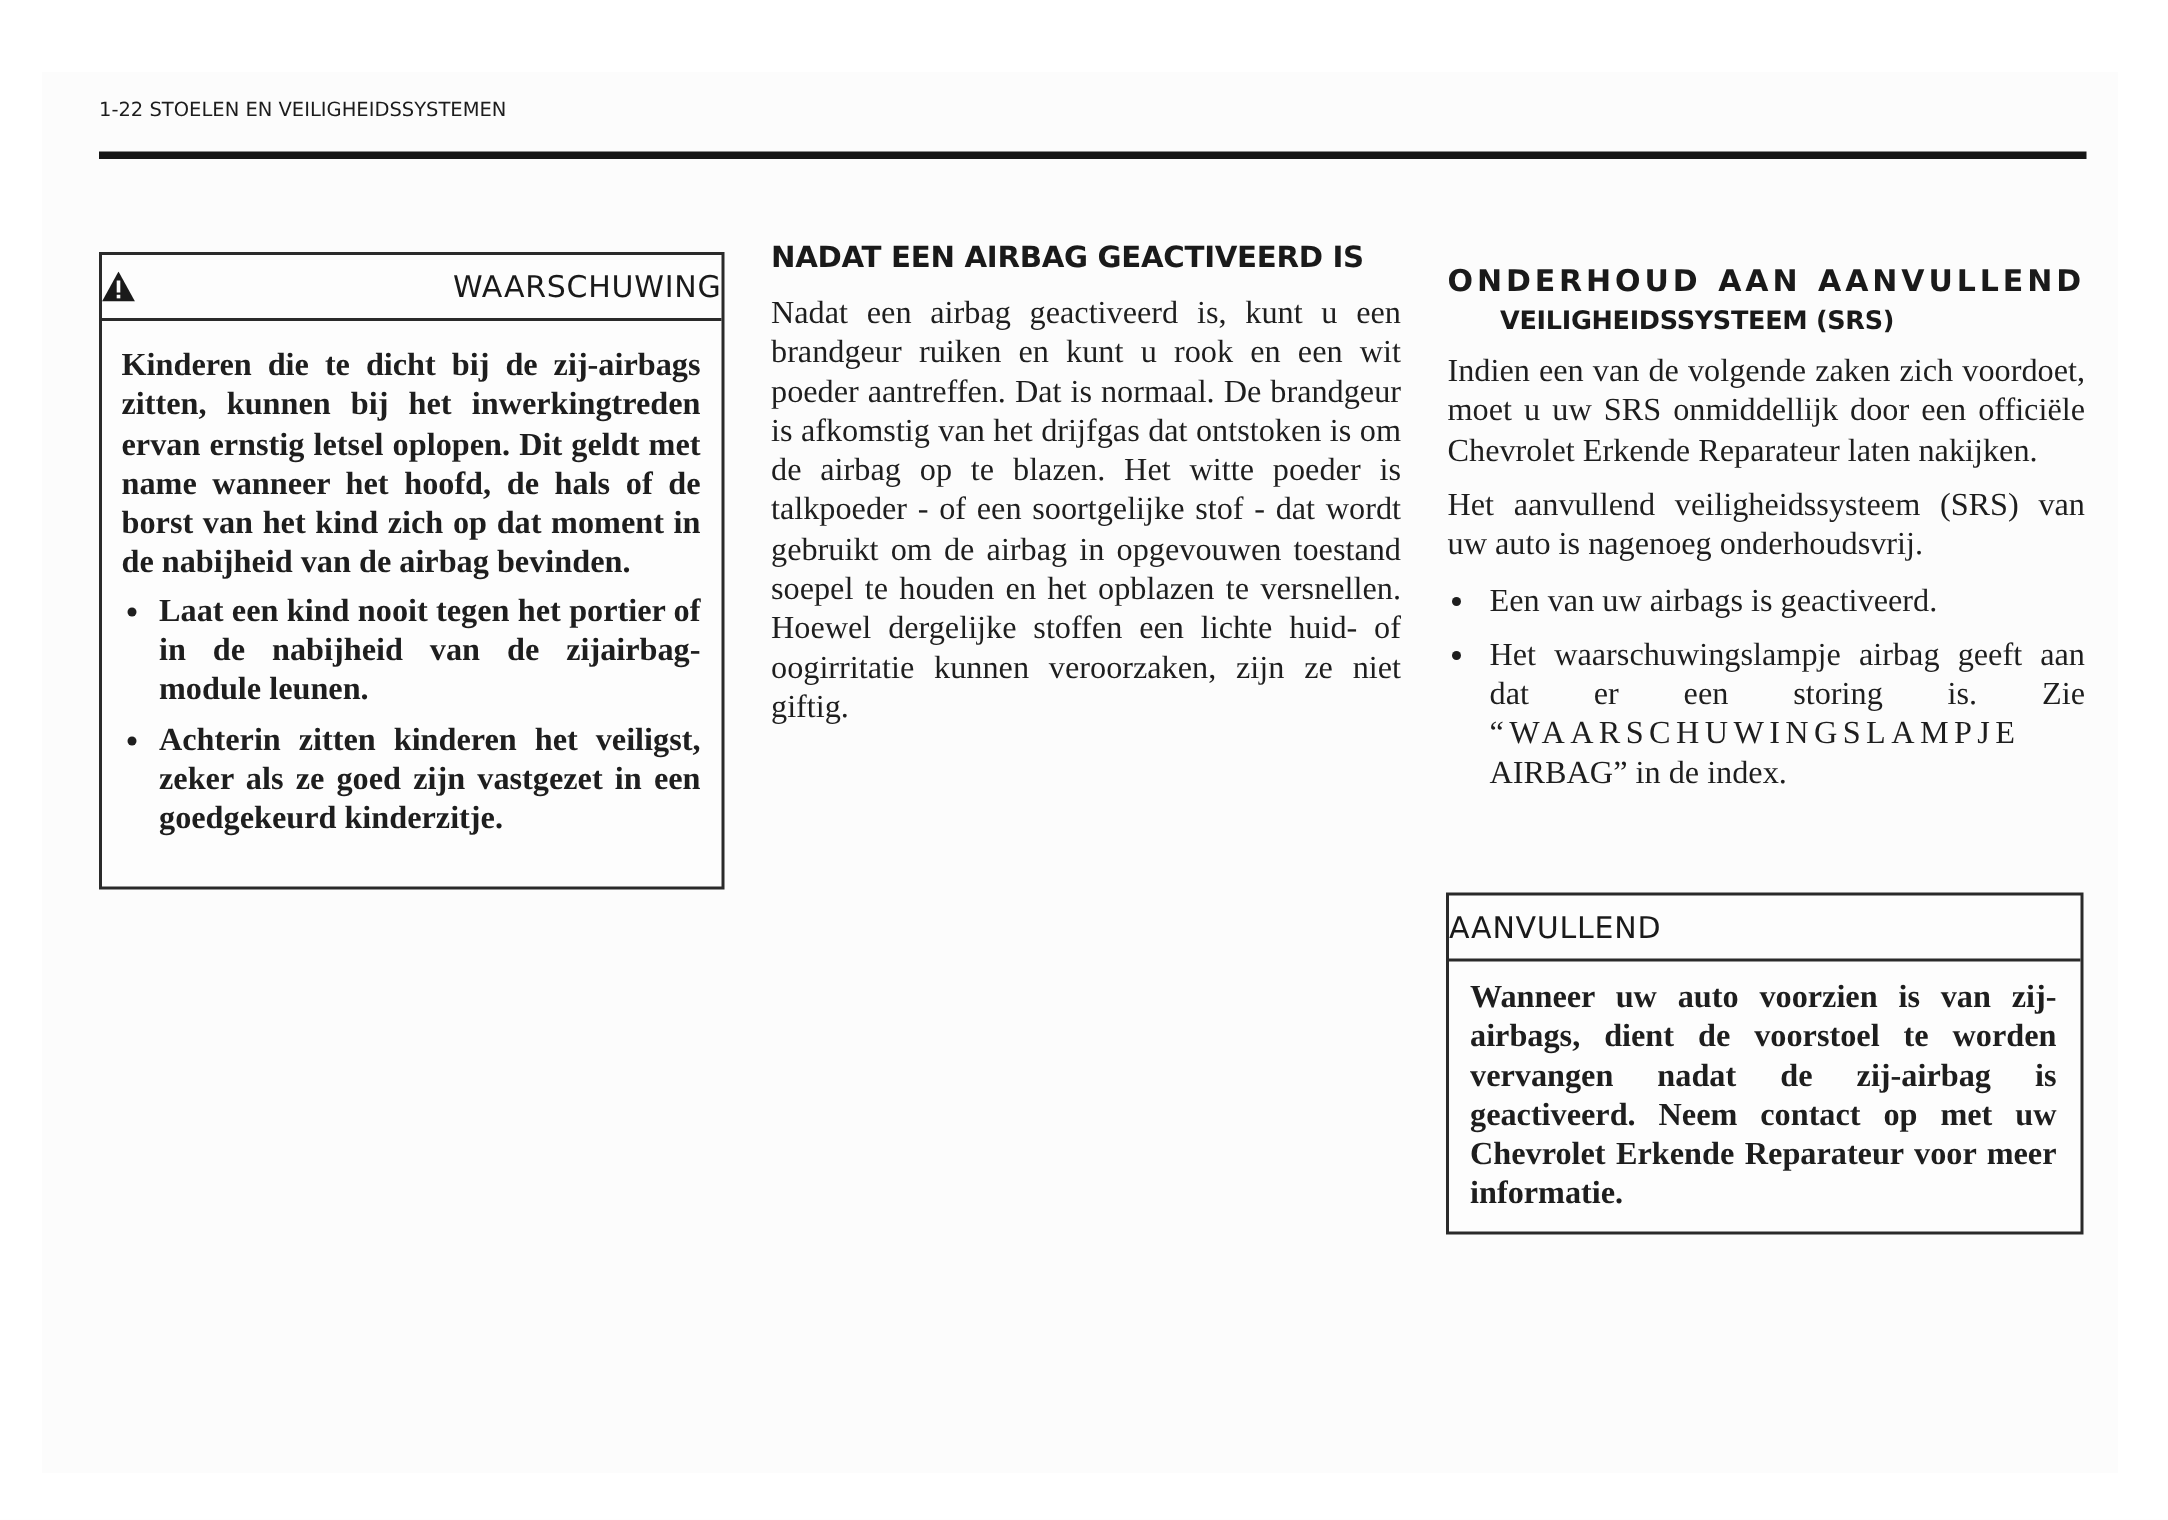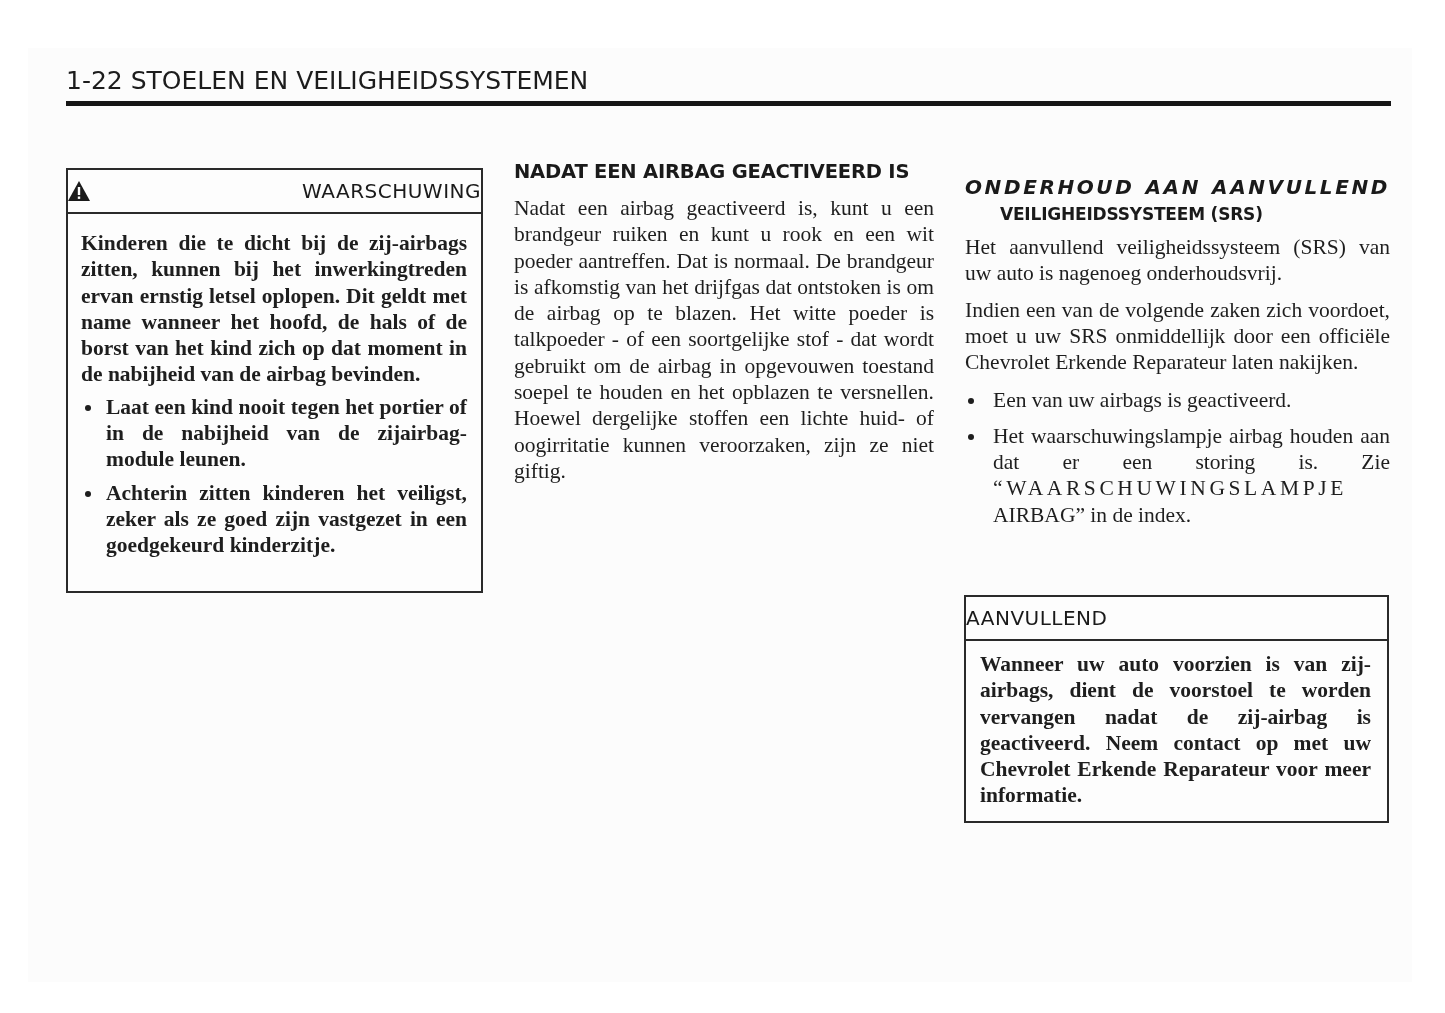--- a/index.html
+++ b/index.html
@@ -8,21 +8,21 @@
     background: #ffffff; overflow: hidden;
     color: #1a1a1a;
   }
   .page {
     position: absolute; left: 28px; top: 48px; width: 1384px; height: 934px;
     background: #fcfcfc;
   }
   .header {
     position: absolute; left: 66px; top: 66px;
     font-family: "DejaVu Sans", "Liberation Sans", sans-serif;
-    font-size: 25px; letter-spacing: 0px; color: #1c1c1c;
+    font-size: 13px; letter-spacing: 0px; color: #1c1c1c;
     white-space: nowrap;
   }
   .header-rule {
     position: absolute; left: 66px; top: 101px; width: 1325px; height: 5px;
     background: #161616;
   }
   .serif {
     font-family: "Liberation Serif", "DejaVu Serif", serif;
     font-size: 21.5px; line-height: 26.3px; color: #1e1e1e;
   }
@@ -53,21 +53,21 @@
     position: absolute; left: 4px; top: 11px; width: 6px; height: 6px;
     border-radius: 50%; background: #1e1e1e;
   }
 
   
   .col-mid { position: absolute; left: 514px; top: 160px; width: 420px; }
   .col-mid .h { font-size: 19.5px; margin-bottom: 12px; white-space: nowrap; letter-spacing: -0.2px; }
 
   
   .col-right { position: absolute; left: 965px; top: 175px; width: 425px; }
-  .col-right .h1 { font-size: 20px; letter-spacing: 2.6px; white-space: nowrap; display: flex; justify-content: space-between; font-style: italic; }
+  .col-right .h1 { font-size: 20px; letter-spacing: 2.6px; white-space: nowrap; display: flex; justify-content: space-between; }
   .col-right .h2 { font-size: 17px; letter-spacing: -0.2px; margin-top: 5px; margin-bottom: 10px; white-space: nowrap; margin-left: 35px; }
   .col-right p + p { margin-top: 10px; }
   .col-right .bullets { margin-top: 12px; }
   .col-right .bullets li { padding-left: 28px; margin-bottom: 9px; }
   .col-right .bullets li .dot { left: 3px; }
   .spaced { letter-spacing: 3.6px; }
 
   .note-box {
     position: absolute; left: 964px; top: 595px; width: 421px; height: 224px;
     border: 2px solid #2a2a2a; background: #fdfdfd;
@@ -115,30 +115,30 @@
   <p class="serif justify">Nadat een airbag geactiveerd is, kunt u een brandgeur ruiken en kunt u rook en een wit poeder aantreffen. Dat is normaal. De brandgeur is afkomstig van het drijfgas dat ontstoken is om de airbag op te blazen. Het witte poeder is talkpoeder - of een soortgelijke stof - dat wordt gebruikt om de airbag in opgevouwen toestand soepel te houden en het opblazen te versnellen. Hoewel dergelijke stoffen een lichte huid- of oogirritatie kunnen veroorzaken, zijn ze niet giftig.</p>
 </div>
 
 <div class="col-right">
   <div class="sans-head h1">
     <span>ONDERHOUD</span>
     <span>AAN</span>
     <span>AANVULLEND</span>
   </div>
   <div class="sans-head h2">VEILIGHEIDSSYSTEEM (SRS)</div>
+  <p class="serif justify">Indien een van de volgende zaken zich voordoet, moet u uw SRS onmiddellijk door een officiële Chevrolet Erkende Reparateur laten nakijken.</p>
   <p class="serif justify">Het aanvullend veiligheidssysteem (SRS) van uw auto is nagenoeg onderhoudsvrij.</p>
-  <p class="serif justify">Indien een van de volgende zaken zich voordoet, moet u uw SRS onmiddellijk door een officiële Chevrolet Erkende Reparateur laten nakijken.</p>
   <ul class="bullets serif">
     <li>
       <span class="dot"></span>
       <span>Een van uw airbags is geactiveerd.</span>
     </li>
     <li class="justify">
       <span class="dot"></span>
-      <span>Het waarschuwingslampje airbag houden aan dat er een storing is. Zie</span>
+      <span>Het waarschuwingslampje airbag geeft aan dat er een storing is. Zie</span>
       <span class="spaced">“WAARSCHUWINGSLAMPJE</span>
       <span>AIRBAG” in de index.</span>
     </li>
   </ul>
 </div>
 
 <div class="note-box">
   <div class="box-title">AANVULLEND</div>
   <div class="box-body">
     <p class="serif justify" style="font-weight:bold;">Wanneer uw auto voorzien is van zij-airbags, dient de voorstoel te worden vervangen nadat de zij-airbag is geactiveerd. Neem contact op met uw Chevrolet Erkende Reparateur voor meer informatie.</p>

